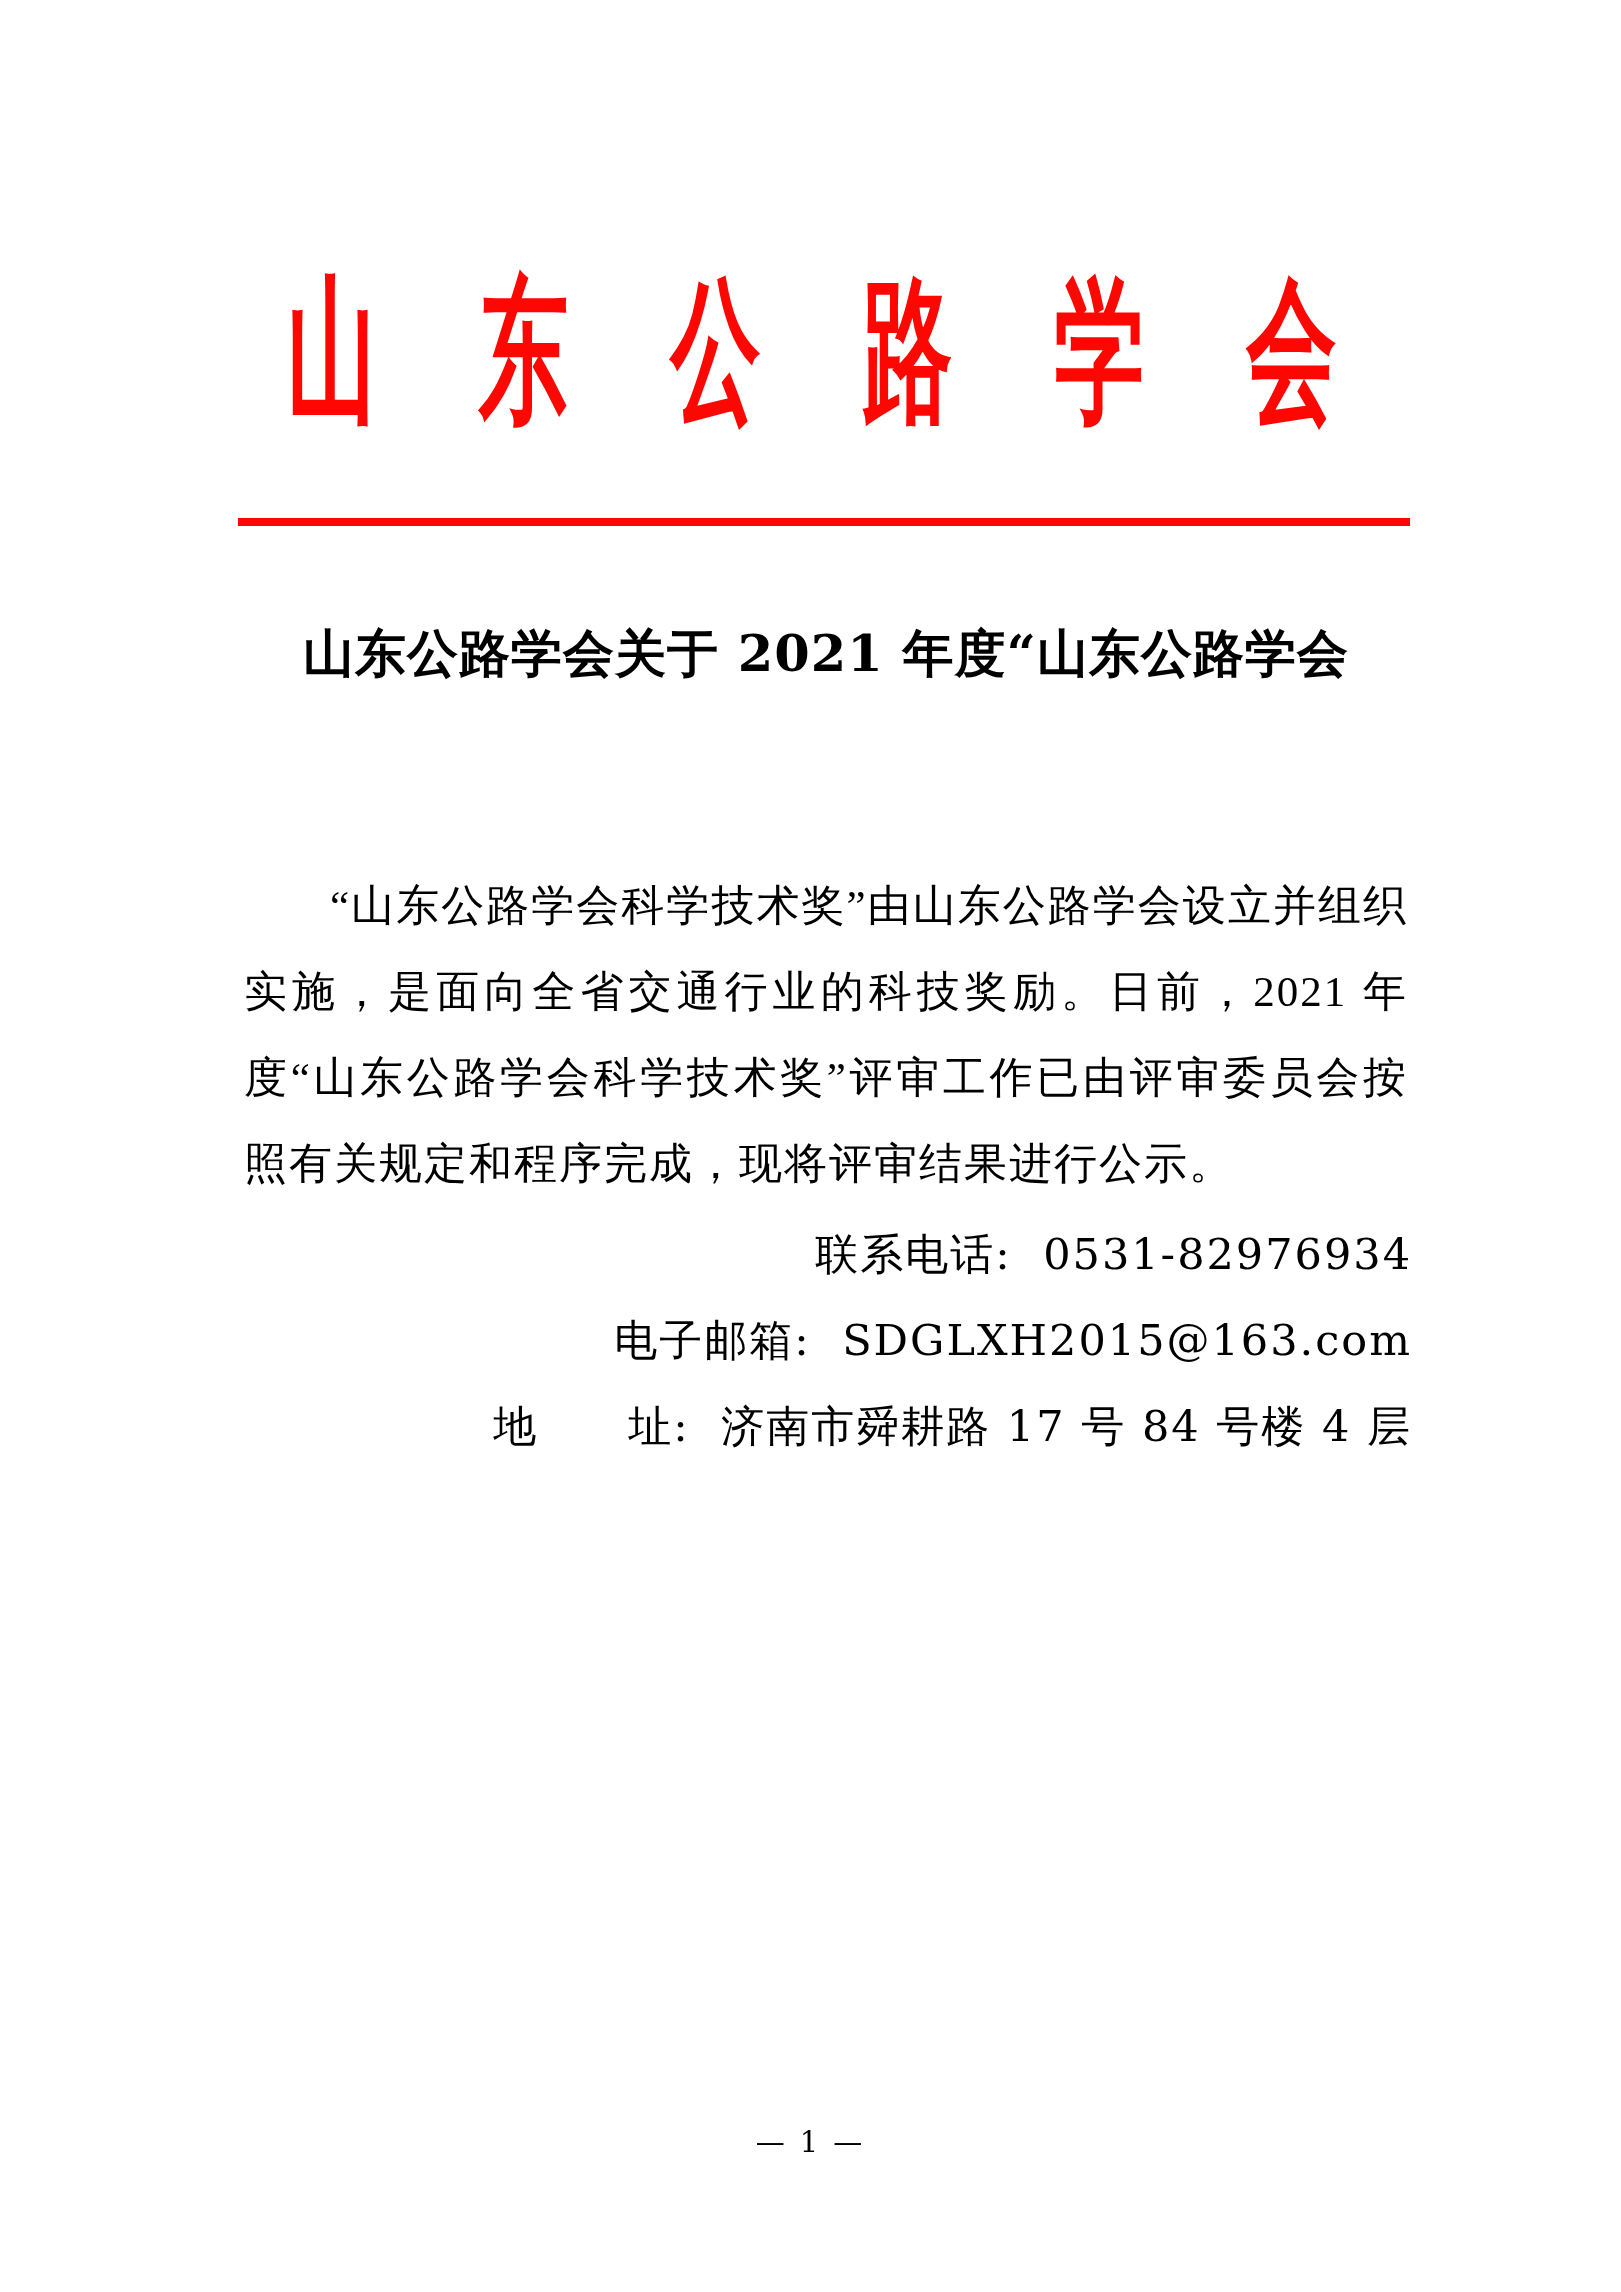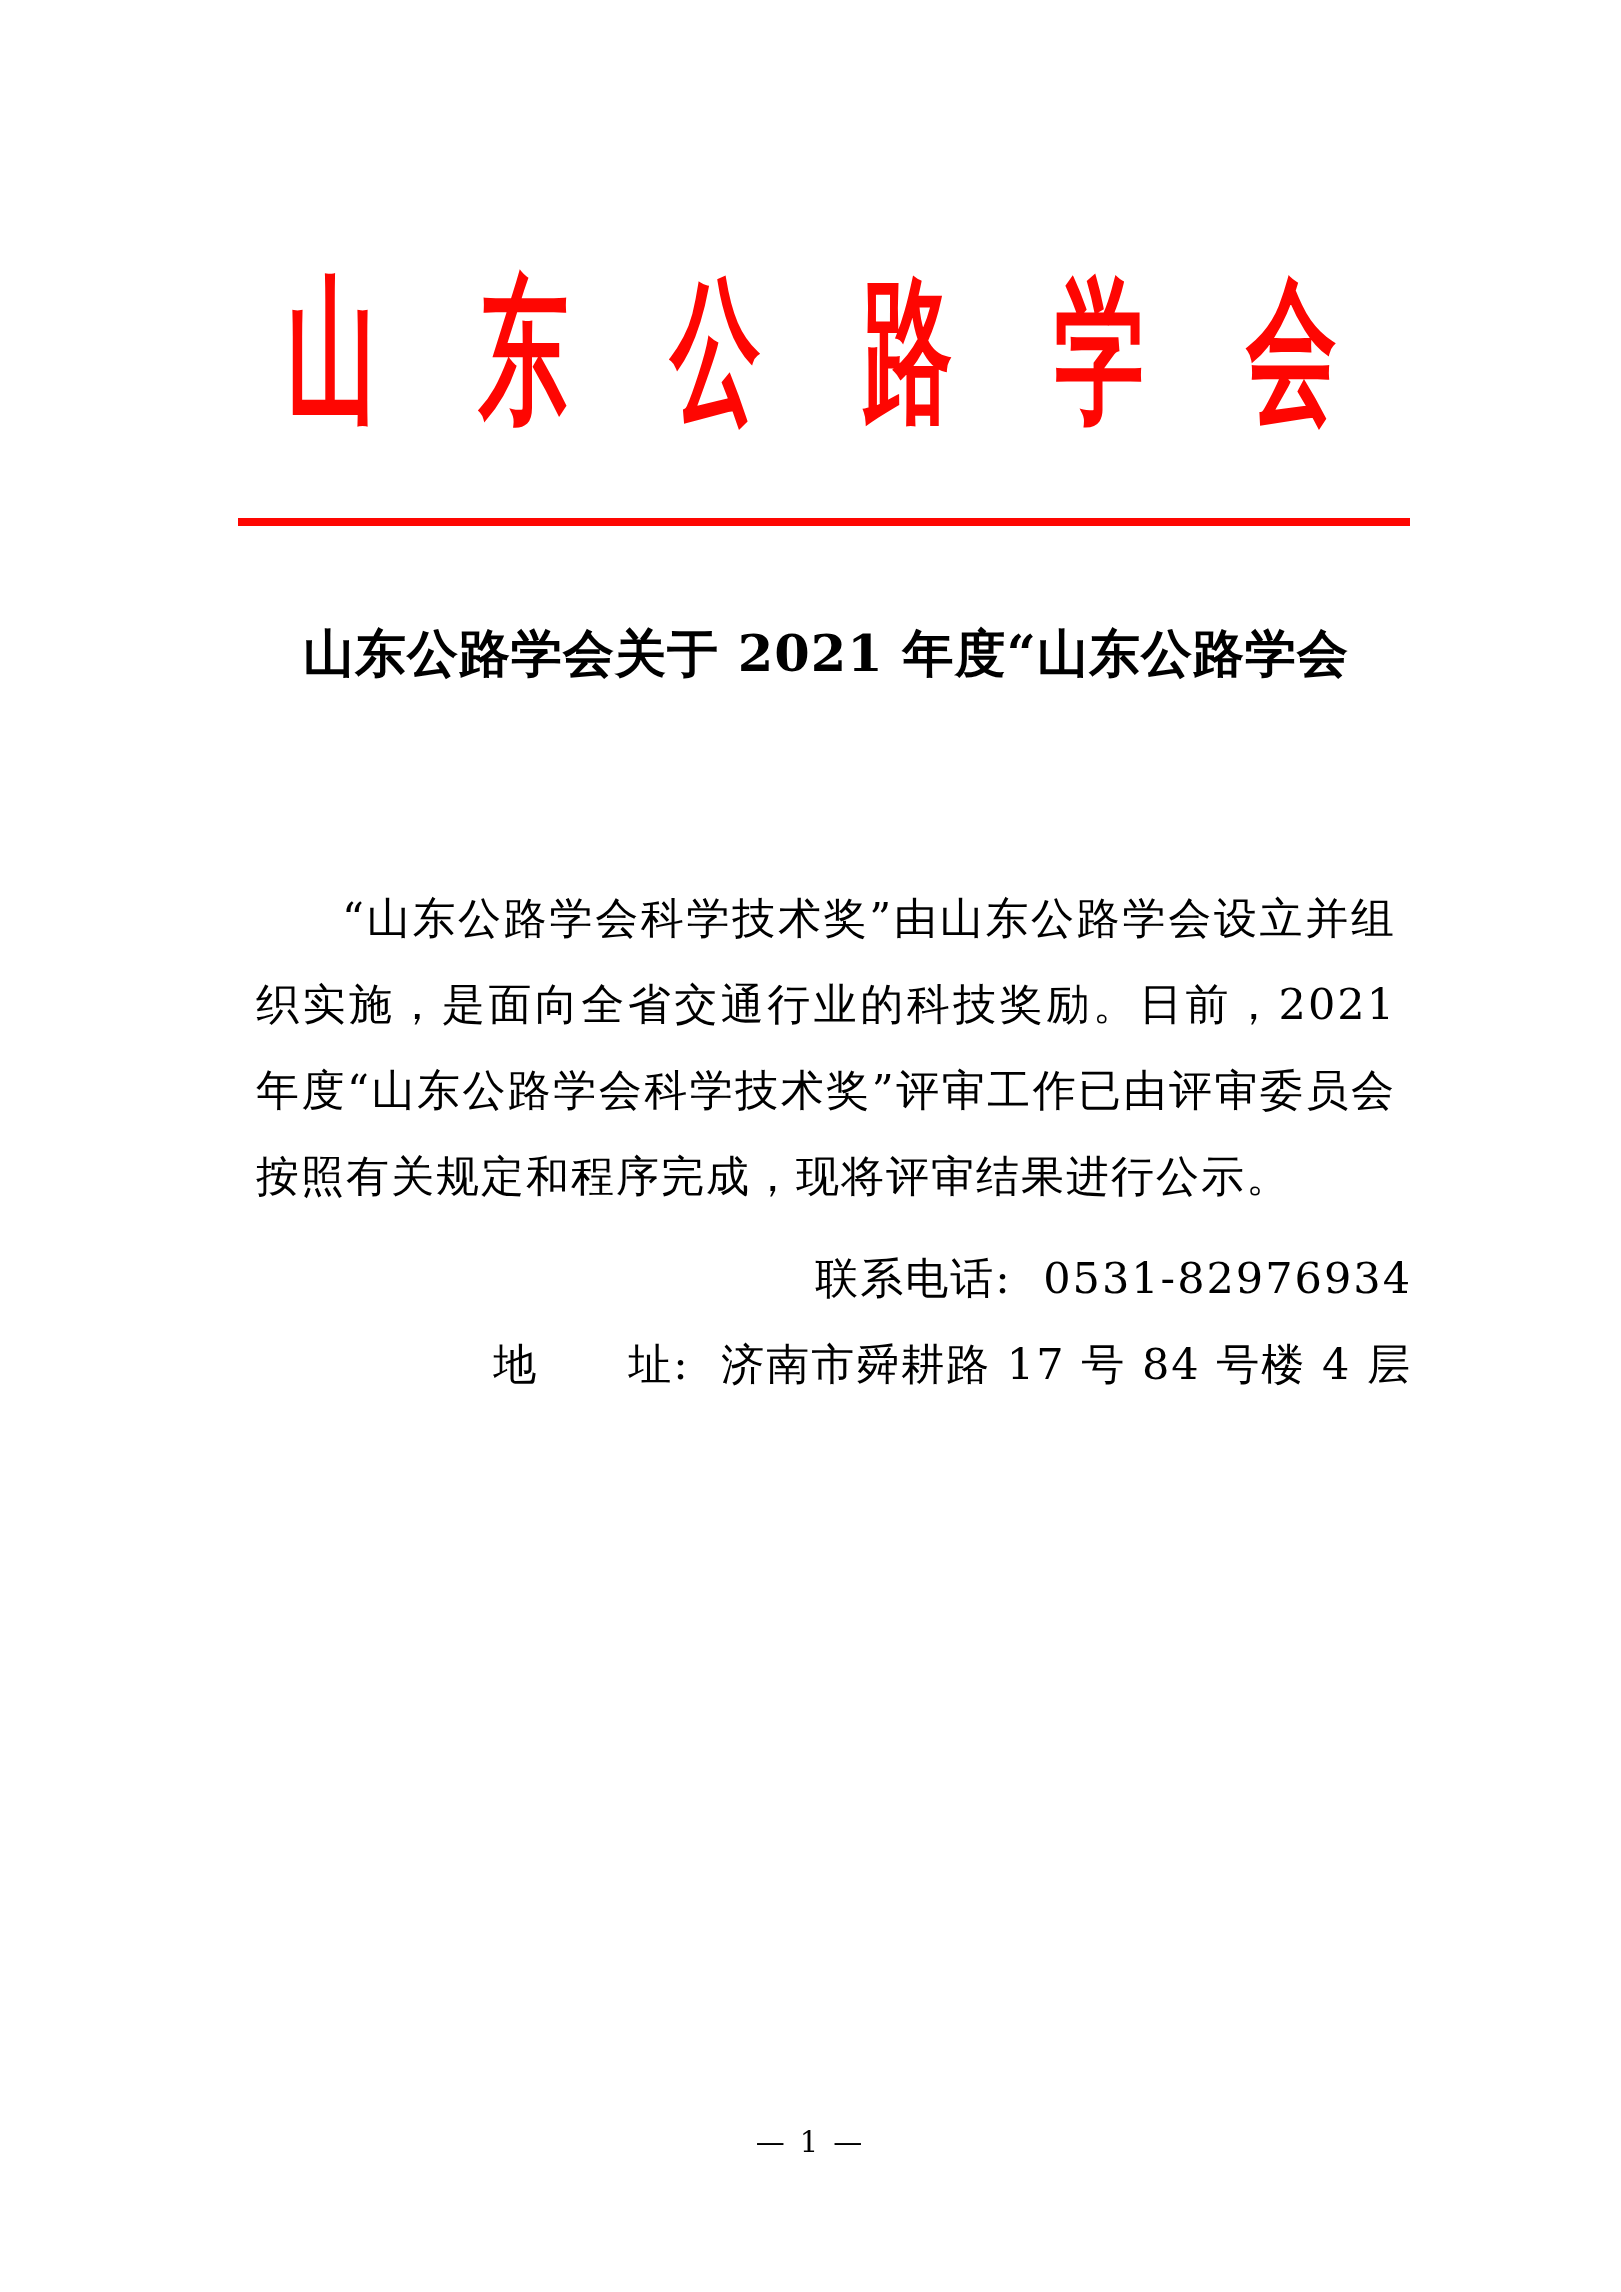--- a/index.html
+++ b/index.html
@@ -58,22 +58,23 @@
     position: absolute;
     top: 859px;
     left: 240px;
     width: 1172px;
     font-size: 43px;
     line-height: 86px;
     letter-spacing: 2px;
     text-align: justify;
   }
   .para {
-    margin: 16px;
+    margin: 4px;
     text-indent: 2em;
+    font-family: Liberation Serif, serif;
   }
   .contact-line {
     margin: 0;
     text-indent: 2em;
     text-align: right;
   }
   .contact-value { margin-left: 15.7px; }
   
   .footer {
     position: absolute;
@@ -106,20 +107,24 @@
   </div>
 
   <div class="body-text">
     <p class="para">“山东公路学会科学技术奖”由山东公路学会设立并组织实施，是面向全省交通行业的科技奖励。日前，2021 年度“山东公路学会科学技术奖”评审工作已由评审委员会按照有关规定和程序完成，现将评审结果进行公示。</p>
 
     <p class="contact-line">
       <span>联系电话:</span>
       <span class="contact-value">0531-82976934</span>
     </p>
     <p class="contact-line">
+      <span>电子邮箱:</span>
+      <span class="contact-value">SDGLXH2015@163.com</span>
+    </p>
+    <p class="contact-line">
       <span>地　　址:</span>
       <span class="contact-value">济南市舜耕路 17 号 84 号楼 4 层</span>
     </p>
   </div>
 
   <div class="footer">— 1 —</div>
 
 </div>
 
 

